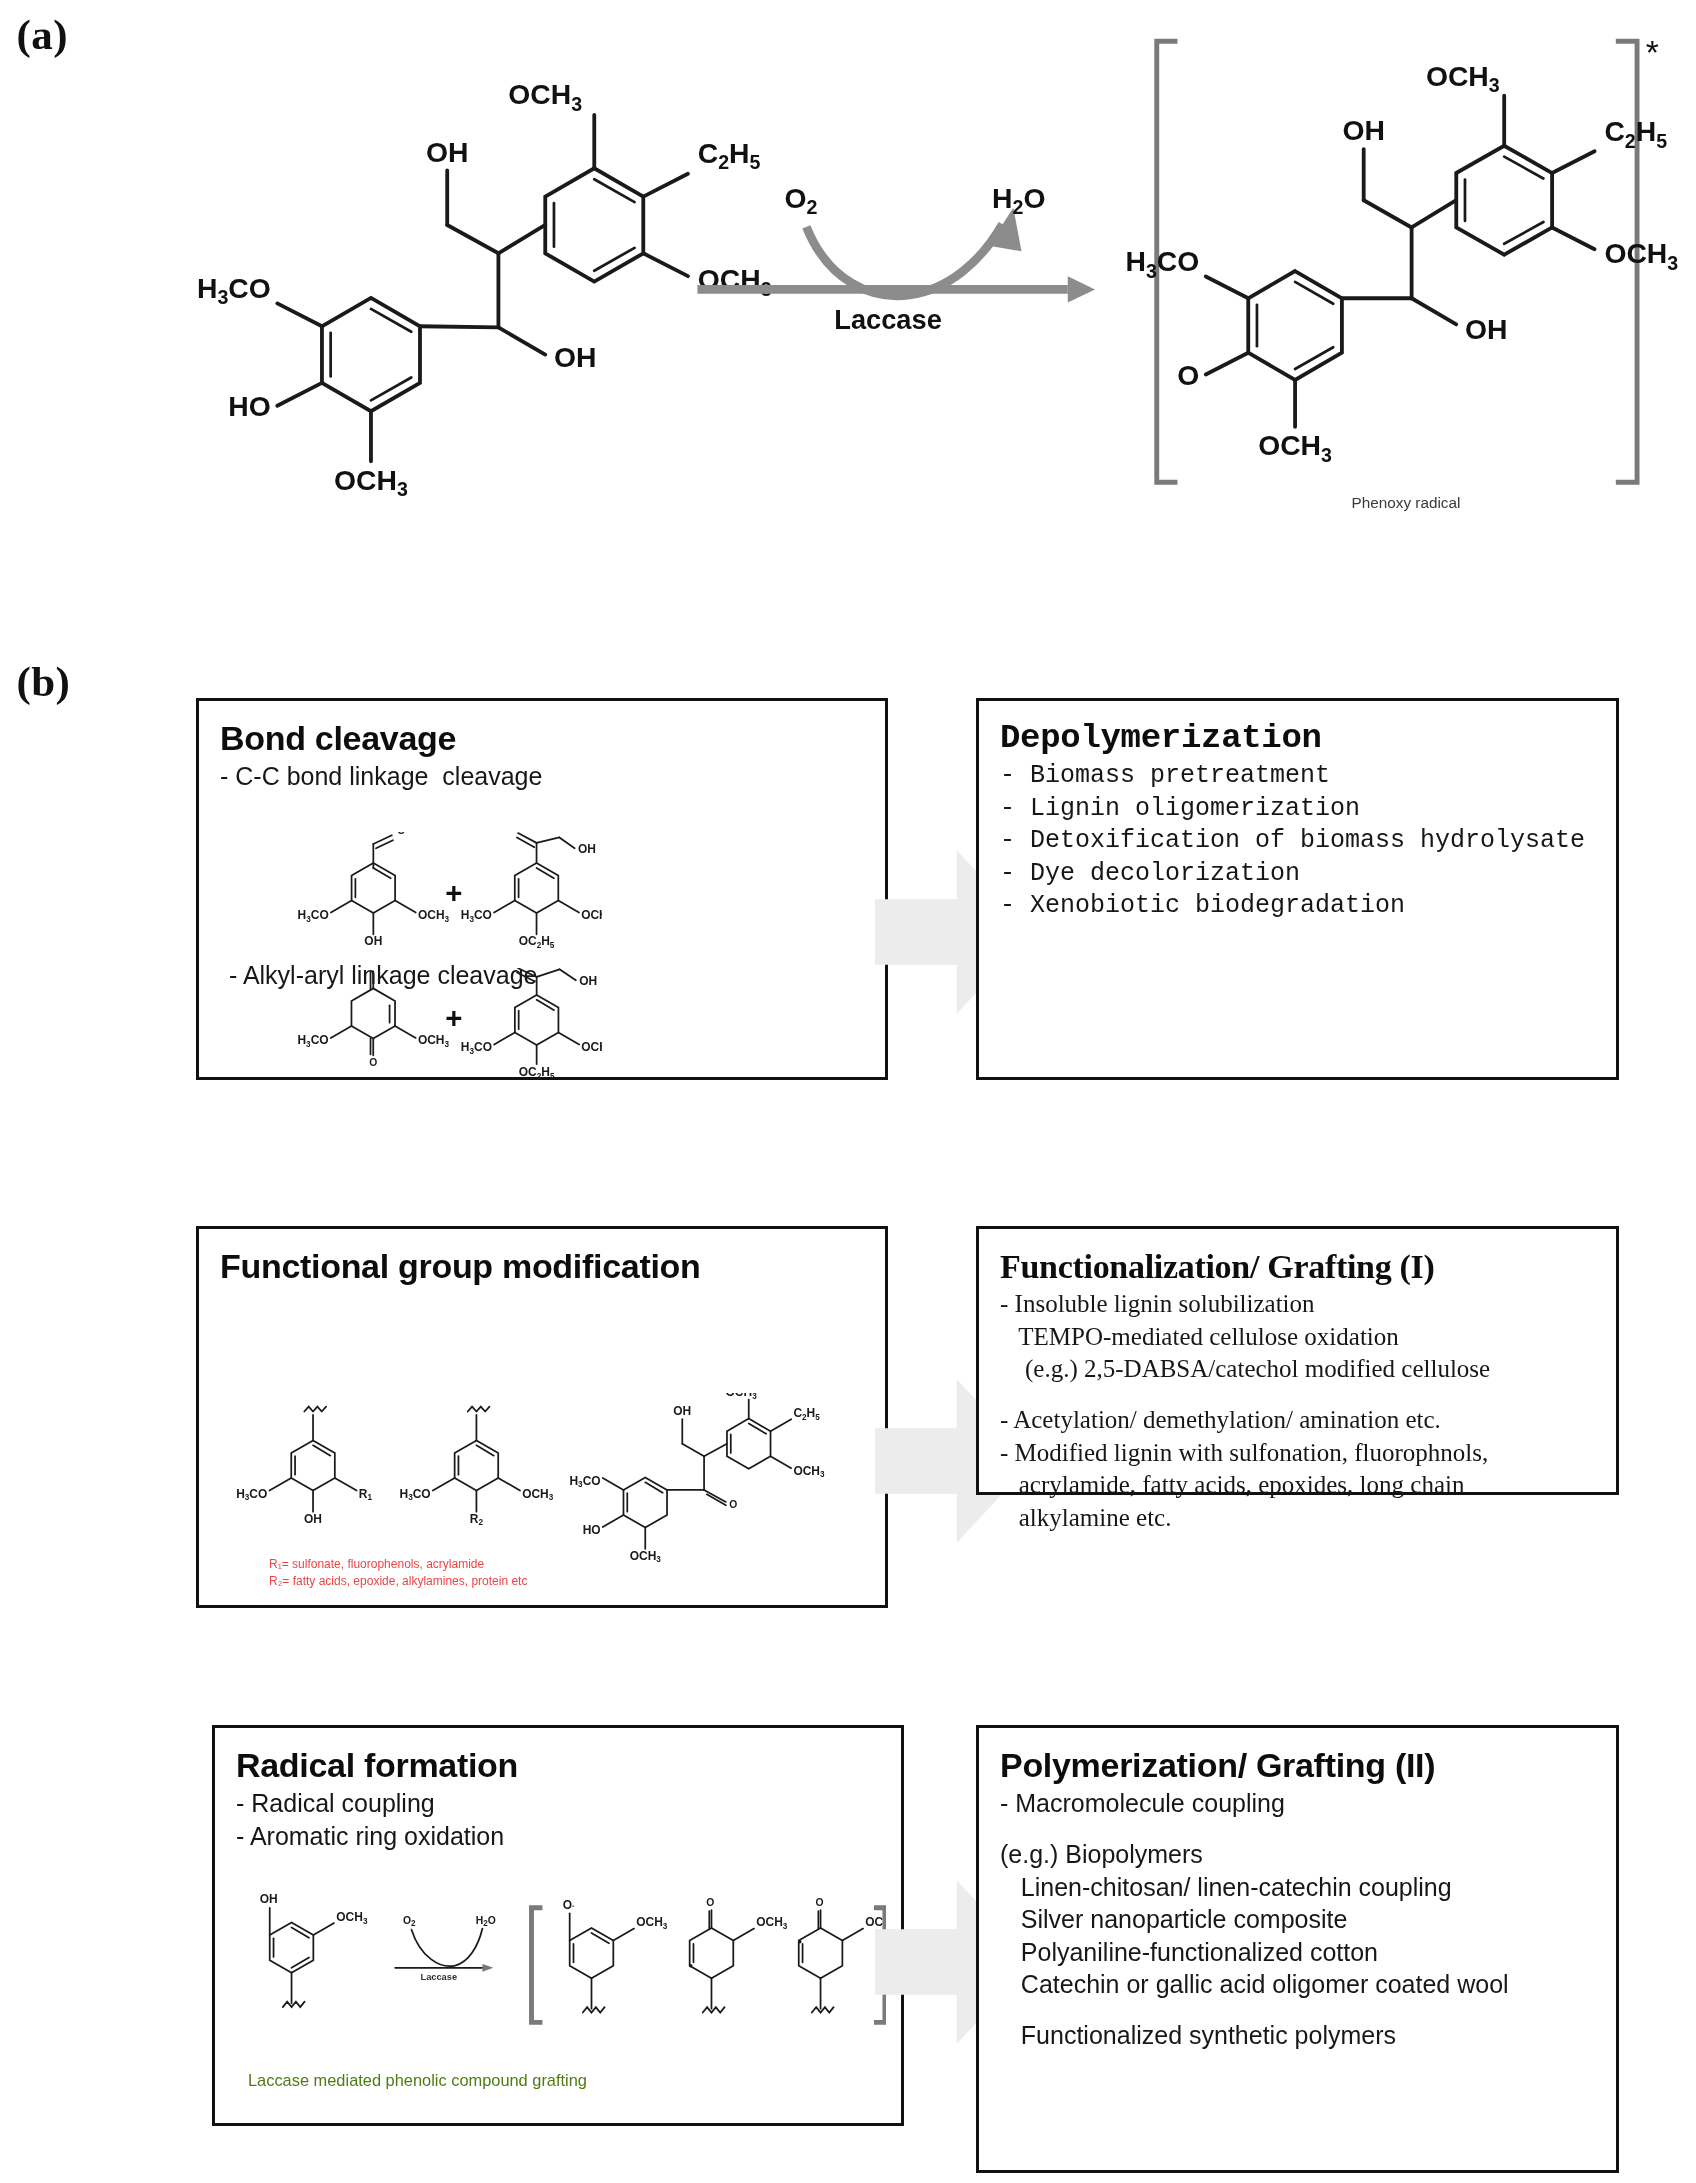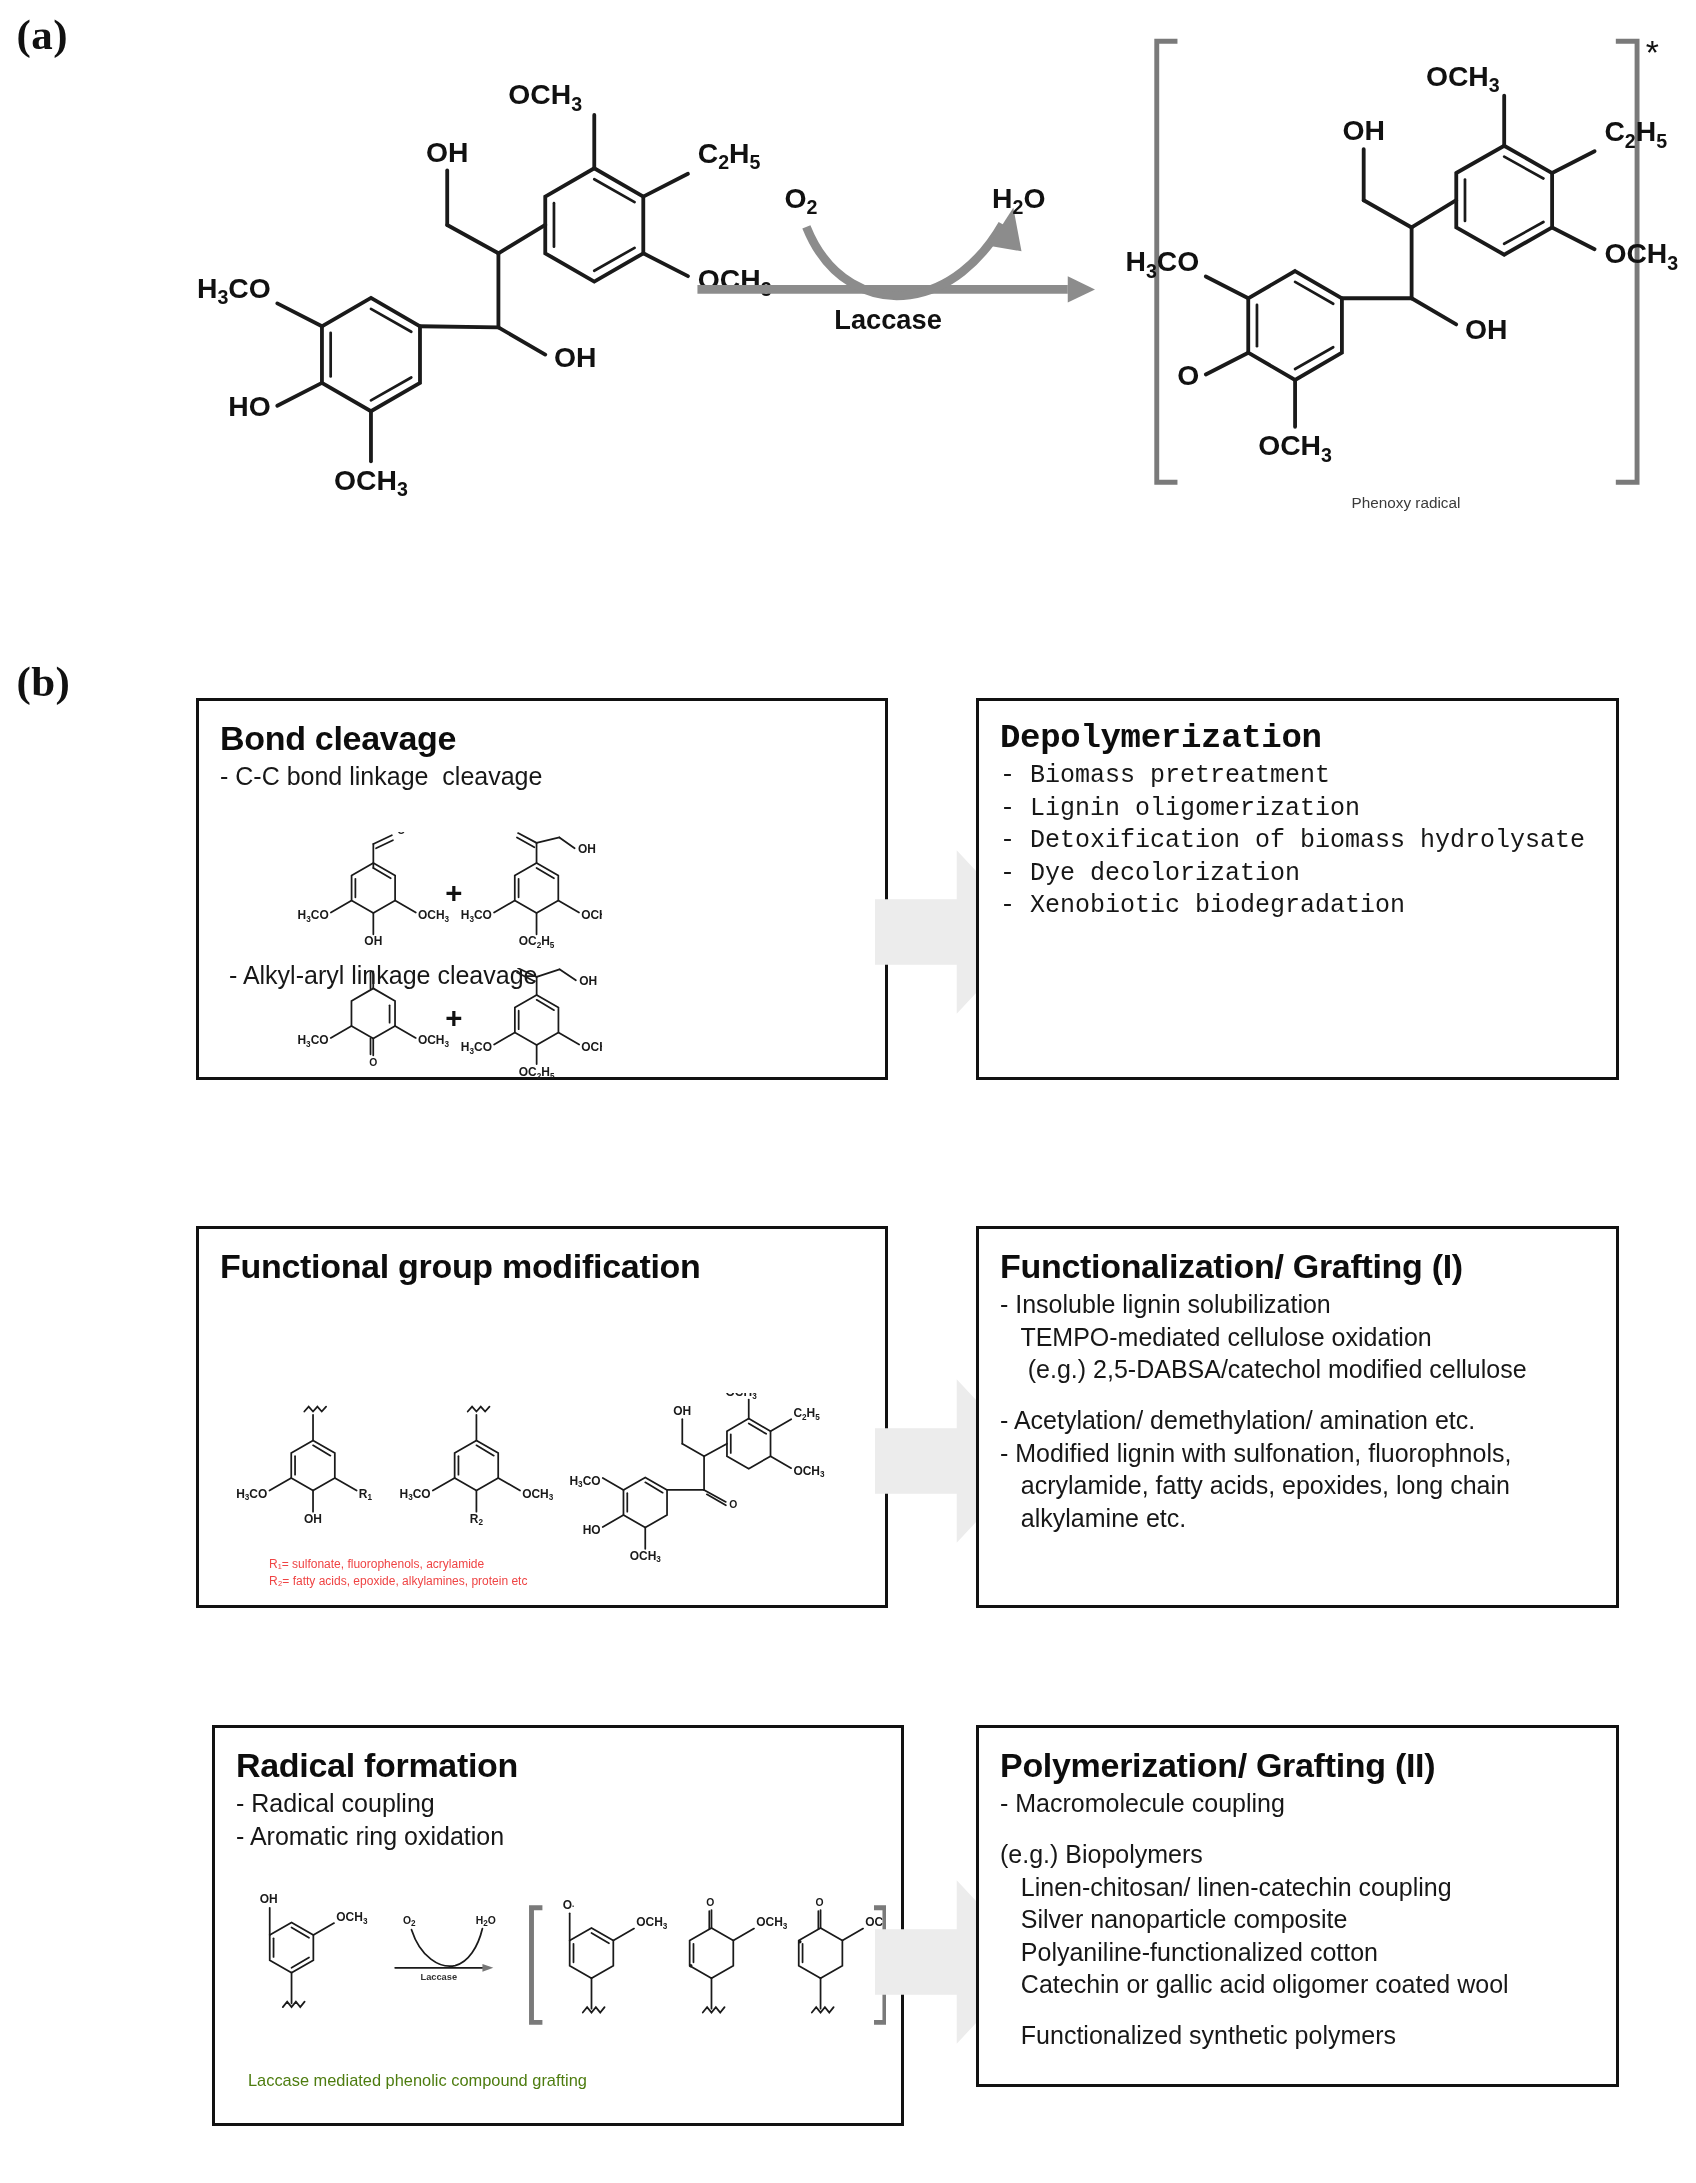--- a/index.html
+++ b/index.html
@@ -336,21 +336,21 @@
       <div>R₂= fatty acids, epoxide, alkylamines, protein etc</div>
     </div>
   </div>
 
   <div class="chev" style="left:875px;top:736px;">
     <svg width="158" height="164" viewBox="0 0 290 300">
       <polygon points="0,90 150,90 150,0 290,150 150,300 150,210 0,210" fill="#ececec"></polygon>
     </svg>
   </div>
 
-  <div class="flowbox" id="box-functionalization-grafting-1" style="left:976px;top:583px;width:643px;height:382px;">
+  <div class="flowbox" id="box-functionalization-grafting-1" style="left:976px;top:583px;width:643px;height:269px;font-family:Liberation Serif, serif;">
     <div class="box-inner">
       <div class="box-title">Functionalization/ Grafting (I)</div>
       <div class="box-body">
         <div class="li">- Insoluble lignin solubilization</div>
         <div class="li">   TEMPO-mediated cellulose oxidation</div>
         <div class="li">    (e.g.) 2,5-DABSA/catechol modified cellulose</div>
         <div class="gap"></div>
         <div class="li">- Acetylation/ demethylation/ amination etc.</div>
         <div class="li">- Modified lignin with sulfonation, fluorophnols,</div>
         <div class="li">   acrylamide, fatty acids, epoxides, long chain</div>
@@ -427,21 +427,21 @@
 
     <div class="mini-caption" style="left:33px;top:343px;">Laccase mediated phenolic compound grafting</div>
   </div>
 
   <div class="chev" style="left:875px;top:1237px;">
     <svg width="158" height="164" viewBox="0 0 290 300">
       <polygon points="0,90 150,90 150,0 290,150 150,300 150,210 0,210" fill="#ececec"></polygon>
     </svg>
   </div>
 
-  <div class="flowbox" id="box-polymerization-grafting-2" style="left:976px;top:1082px;width:643px;height:362px;">
+  <div class="flowbox" id="box-polymerization-grafting-2" style="left:976px;top:1082px;width:643px;height:448px;">
     <div class="box-inner">
       <div class="box-title">Polymerization/ Grafting (II)</div>
       <div class="box-body">
         <div class="li">- Macromolecule coupling</div>
         <div class="gap"></div>
         <div class="li">(e.g.) Biopolymers</div>
         <div class="li">   Linen-chitosan/ linen-catechin coupling</div>
         <div class="li">   Silver nanoparticle composite</div>
         <div class="li">   Polyaniline-functionalized cotton</div>
         <div class="li">   Catechin or gallic acid oligomer coated wool</div>

